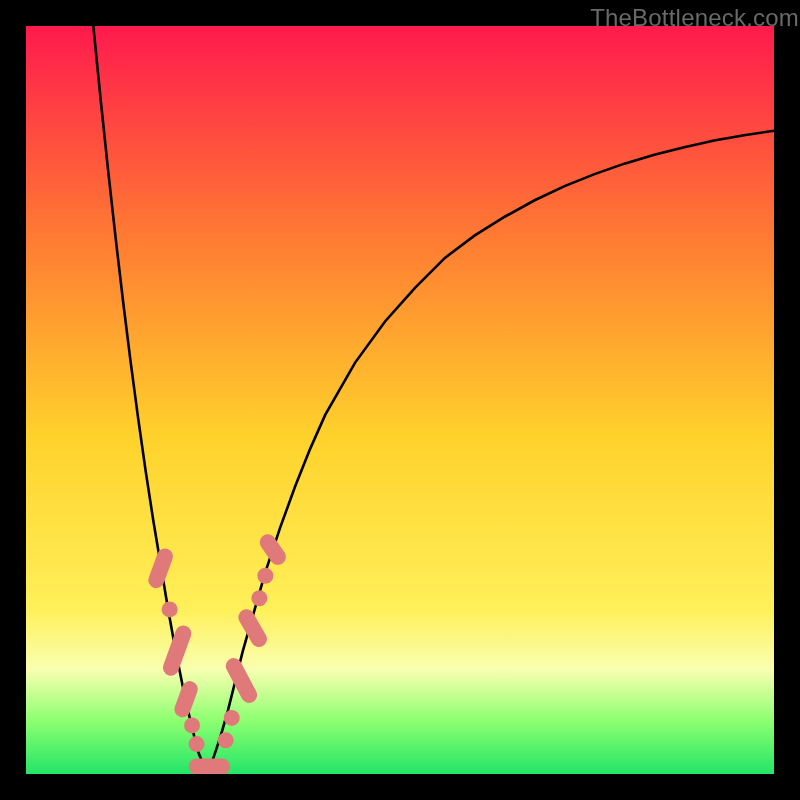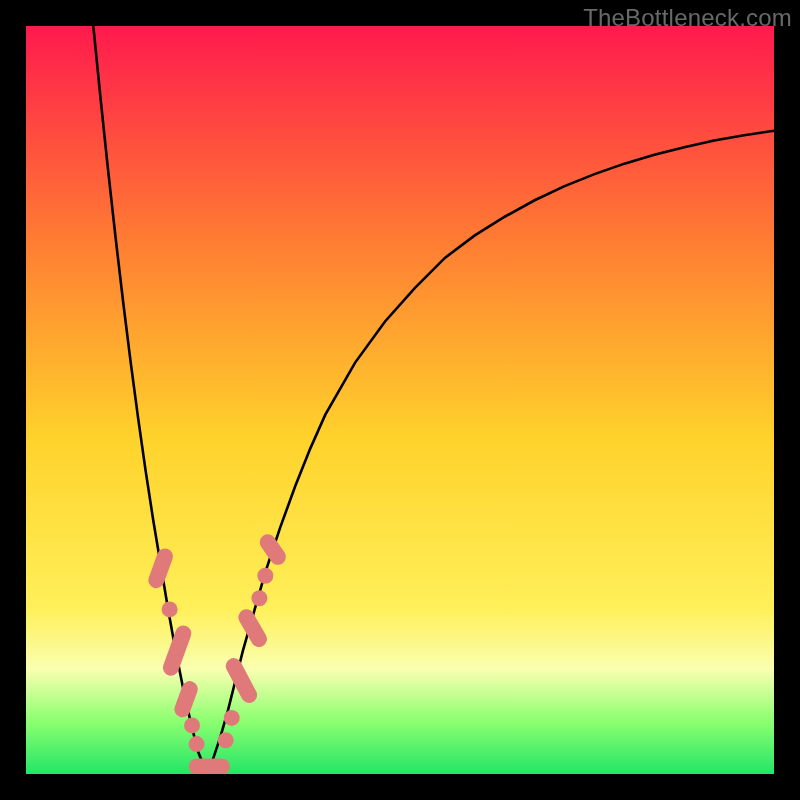--- a/index.html
+++ b/index.html
@@ -21,21 +21,21 @@
   .plot {
     position: absolute;
     left: 0;
     top: 0;
     width: 748px;
     height: 748px;
   }
   .watermark {
     position: absolute;
     top: 4px;
-    right: 8px;
+    right: 1px;
     font-family: Arial, Helvetica, sans-serif;
     font-size: 24px;
     font-weight: 500;
     color: #696969;
     letter-spacing: 0.2px;
   }
 </style>
 </head>
 <body>
 

